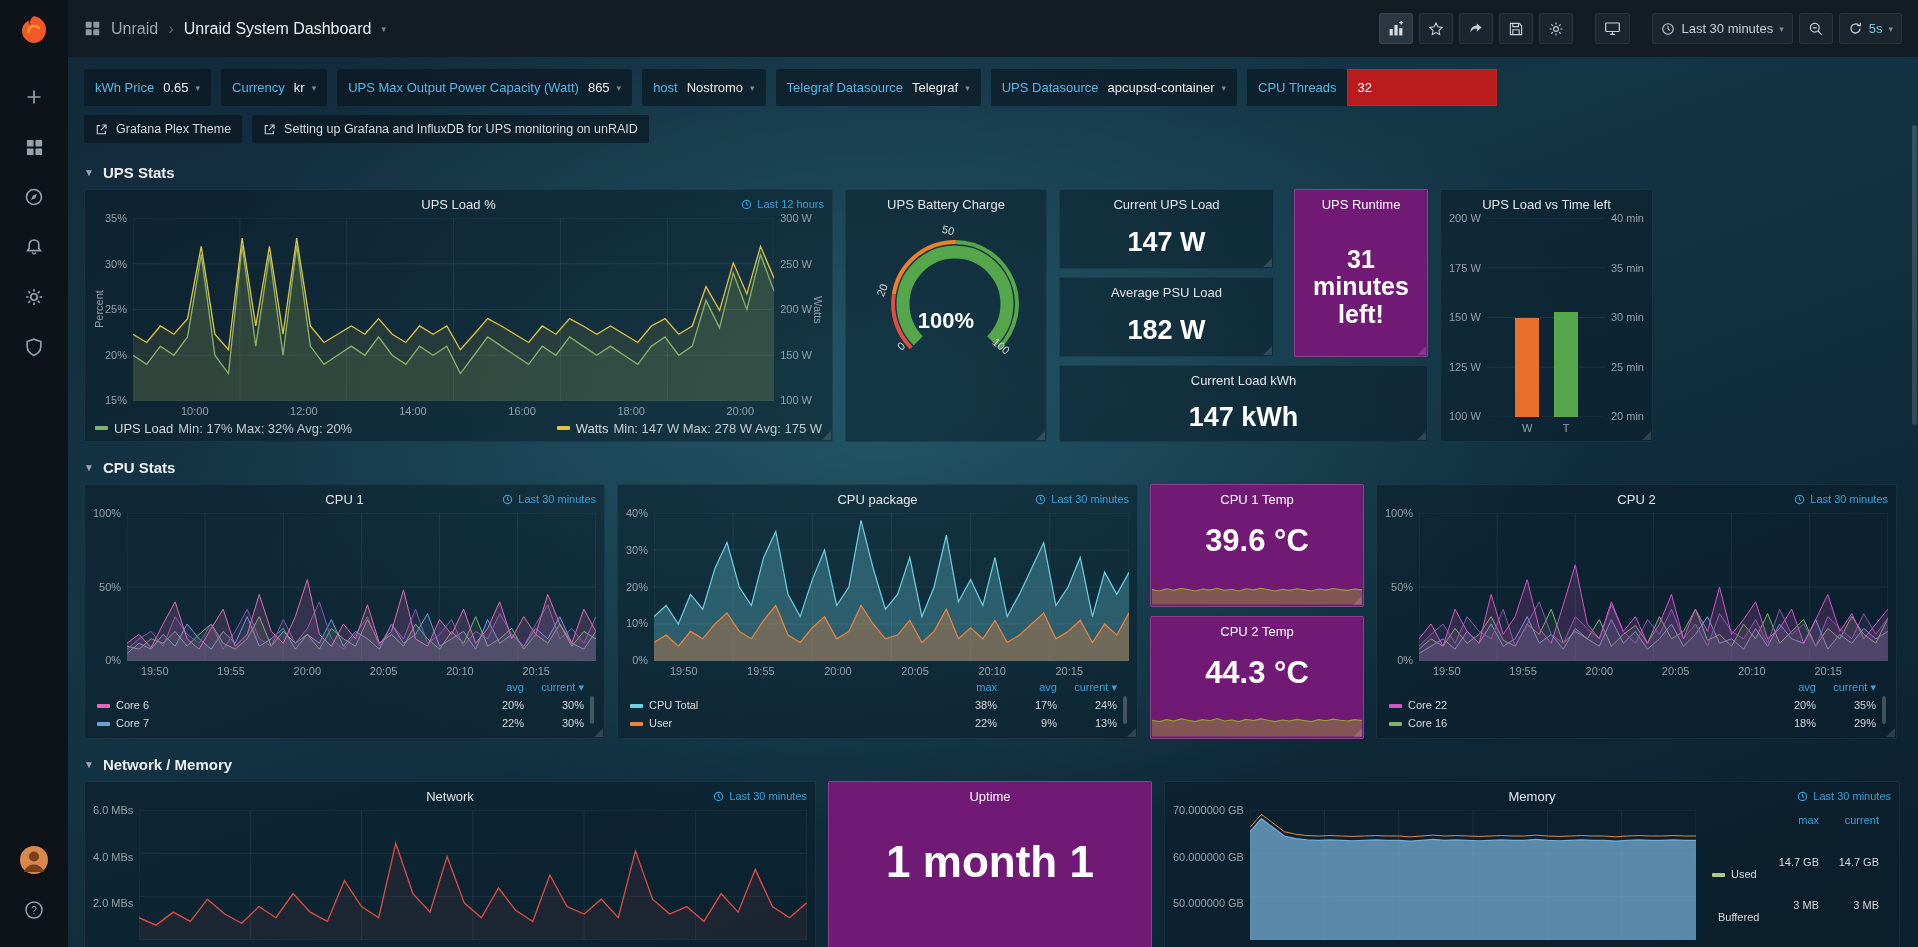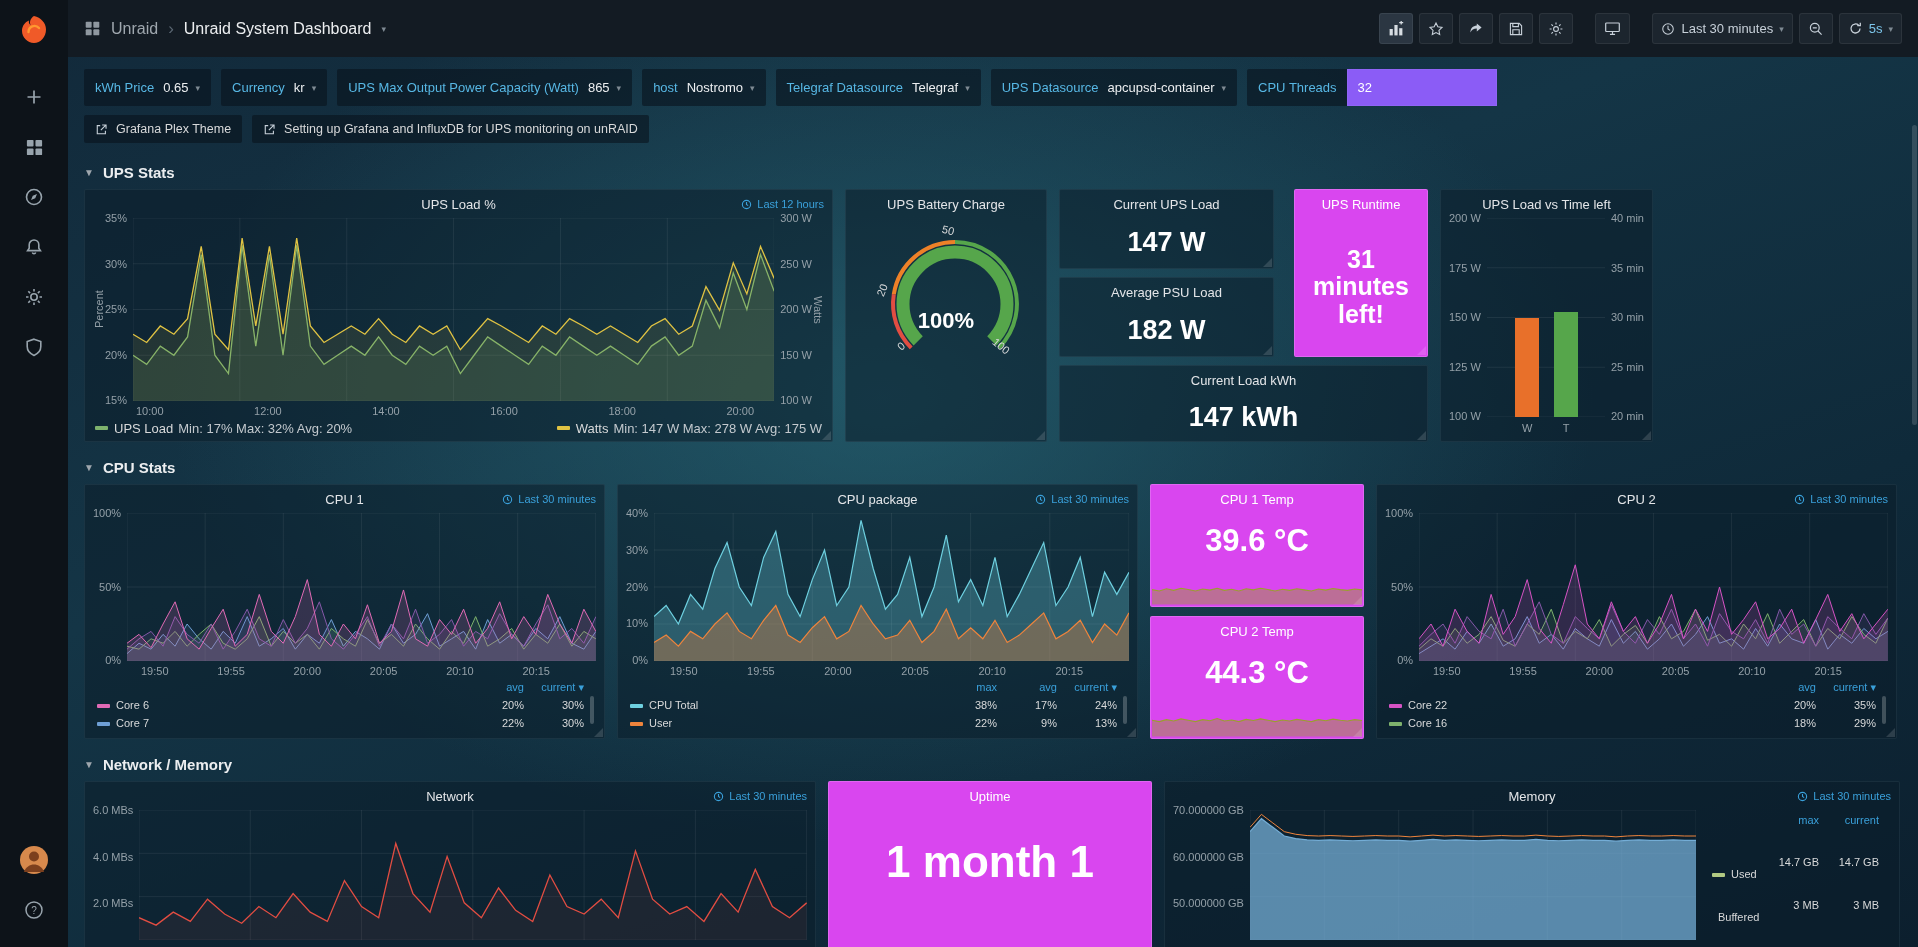--- a/index.html
+++ b/index.html
@@ -25,21 +25,21 @@
 .nav-right{margin-left:auto;display:flex;align-items:center;gap:6px}
 .nav-btn{height:31px;min-width:33px;padding:0 8px;background:#1c252e;border:1px solid rgba(255,255,255,.07);border-radius:3px;display:flex;align-items:center;justify-content:center;gap:6px;font-size:13px;color:#c7d0d9;cursor:pointer}
 .nav-btn.lit{background:#2b3642}
 .nav-gap{width:10px}
 
 .submenu{padding:12px 16px 4px;display:flex;flex-direction:column;gap:9px}
 .vars{display:flex;gap:10px}
 .var-box{display:flex;align-items:center;gap:9px;background:rgba(8,19,28,.6);padding:0 11px;height:37px;border-radius:2px}
 .var-label{color:#57b7e4;font-size:13px;font-weight:500}
 .var-value{color:#eceef0;font-size:13px;display:flex;align-items:center;gap:7px;cursor:pointer}
-.var-input{background:#8b5cf6;border:1px solid rgba(255,255,255,.05);color:#fff;font-size:13px;width:150px;height:37px;padding:0 10px;font-family:"Liberation Sans",sans-serif}
+.var-input{background:#b91c1c;border:1px solid rgba(255,255,255,.05);color:#fff;font-size:13px;width:150px;height:37px;padding:0 10px;font-family:"Liberation Sans",sans-serif}
 .links{display:flex;gap:10px}
 .dash-link{display:flex;align-items:center;gap:8px;background:rgba(8,19,28,.6);height:28px;padding:0 11px;font-size:12.5px;color:#d8d9da;border-radius:2px;cursor:pointer}
 
 .dash{padding:4px 16px 0}
 .row-head{display:flex;align-items:center;gap:9px;height:30px;margin:6px 0 2px;cursor:pointer}
 .row-head .chev{color:#9fa7ae;font-size:10px}
 .rh-title{font-size:15px;font-weight:700;color:#eceef0}
 .prow{display:flex;gap:12px;margin-bottom:10px;align-items:stretch}
 .prow.ups{height:253px}
 .prow.cpu{height:255px}
@@ -62,21 +62,21 @@
 .lg-stats{color:#c3c9ce;margin-left:5px}
 .dash-mark{display:inline-block;width:13px;height:4px;border-radius:1px;margin-right:6px}
 [data-legend]{column-gap:4px;row-gap:1px;font-size:11px;flex:none;padding:2px 10px 2px 2px;position:relative}
 .lc{padding:1px 2px;line-height:15px}
 .lh{color:#3aa0da;text-align:right}
 .lv{text-align:right;color:#d8d9da}
 .ln{color:#d8d9da;display:flex;align-items:center;white-space:nowrap;min-width:0;cursor:pointer}
 .lscroll{position:absolute;right:2px;bottom:10px;width:4px;height:28px;background:rgba(255,255,255,.22);border-radius:2px;cursor:pointer}
 
 .sv{position:absolute;top:28px;left:0;right:0;bottom:0;display:flex;align-items:center;justify-content:center;font-size:27px;font-weight:700;color:#fff;text-align:center;line-height:1.1;padding:0 12px;white-space:pre-wrap}
-.green{background:#d946ef;border-color:rgba(255,255,255,.18)}
+.green{background:#701a75;border-color:rgba(255,255,255,.18)}
 .green .ph{color:#fff}
 .temp-sv{position:absolute;top:38px;left:0;right:0;text-align:center;font-size:31px;font-weight:700;color:#fff}
 .spark{position:absolute;left:1px;right:1px;bottom:1px;height:36%}
 .spark svg{position:absolute;inset:0;width:100%;height:100%}
 .big-sv{position:absolute;top:55px;left:0;right:0;text-align:center;font-size:44px;font-weight:700;color:#fff;white-space:pre-wrap}
 
 .gauge-tick{position:absolute;font-size:11px;color:#d8d9da}
 .gauge-val{position:absolute;top:118px;left:0;right:0;text-align:center;font-size:22px;font-weight:700;color:#fff}
 
 .vbar{position:absolute;bottom:0;width:24px}
@@ -355,21 +355,21 @@
               </div>
             <div class="yaxis r">
                 <span>300 W</span>
                 <span>250 W</span>
                 <span>200 W</span>
                 <span>150 W</span>
                 <span>100 W</span>
               </div>
             <div class="axlab r">Watts</div>
           </div>
-          <div class="xaxis" style="margin:0 70px 0 43px">
+          <div class="xaxis" style="margin:0 70px 0 88px">
               <span>10:00</span>
               <span>12:00</span>
               <span>14:00</span>
               <span>16:00</span>
               <span>18:00</span>
               <span>20:00</span>
             </div>
           <div class="legend-line">
             <span class="lg-item">
                 <span class="dash-mark" style="background:#7eb26d"></span>

